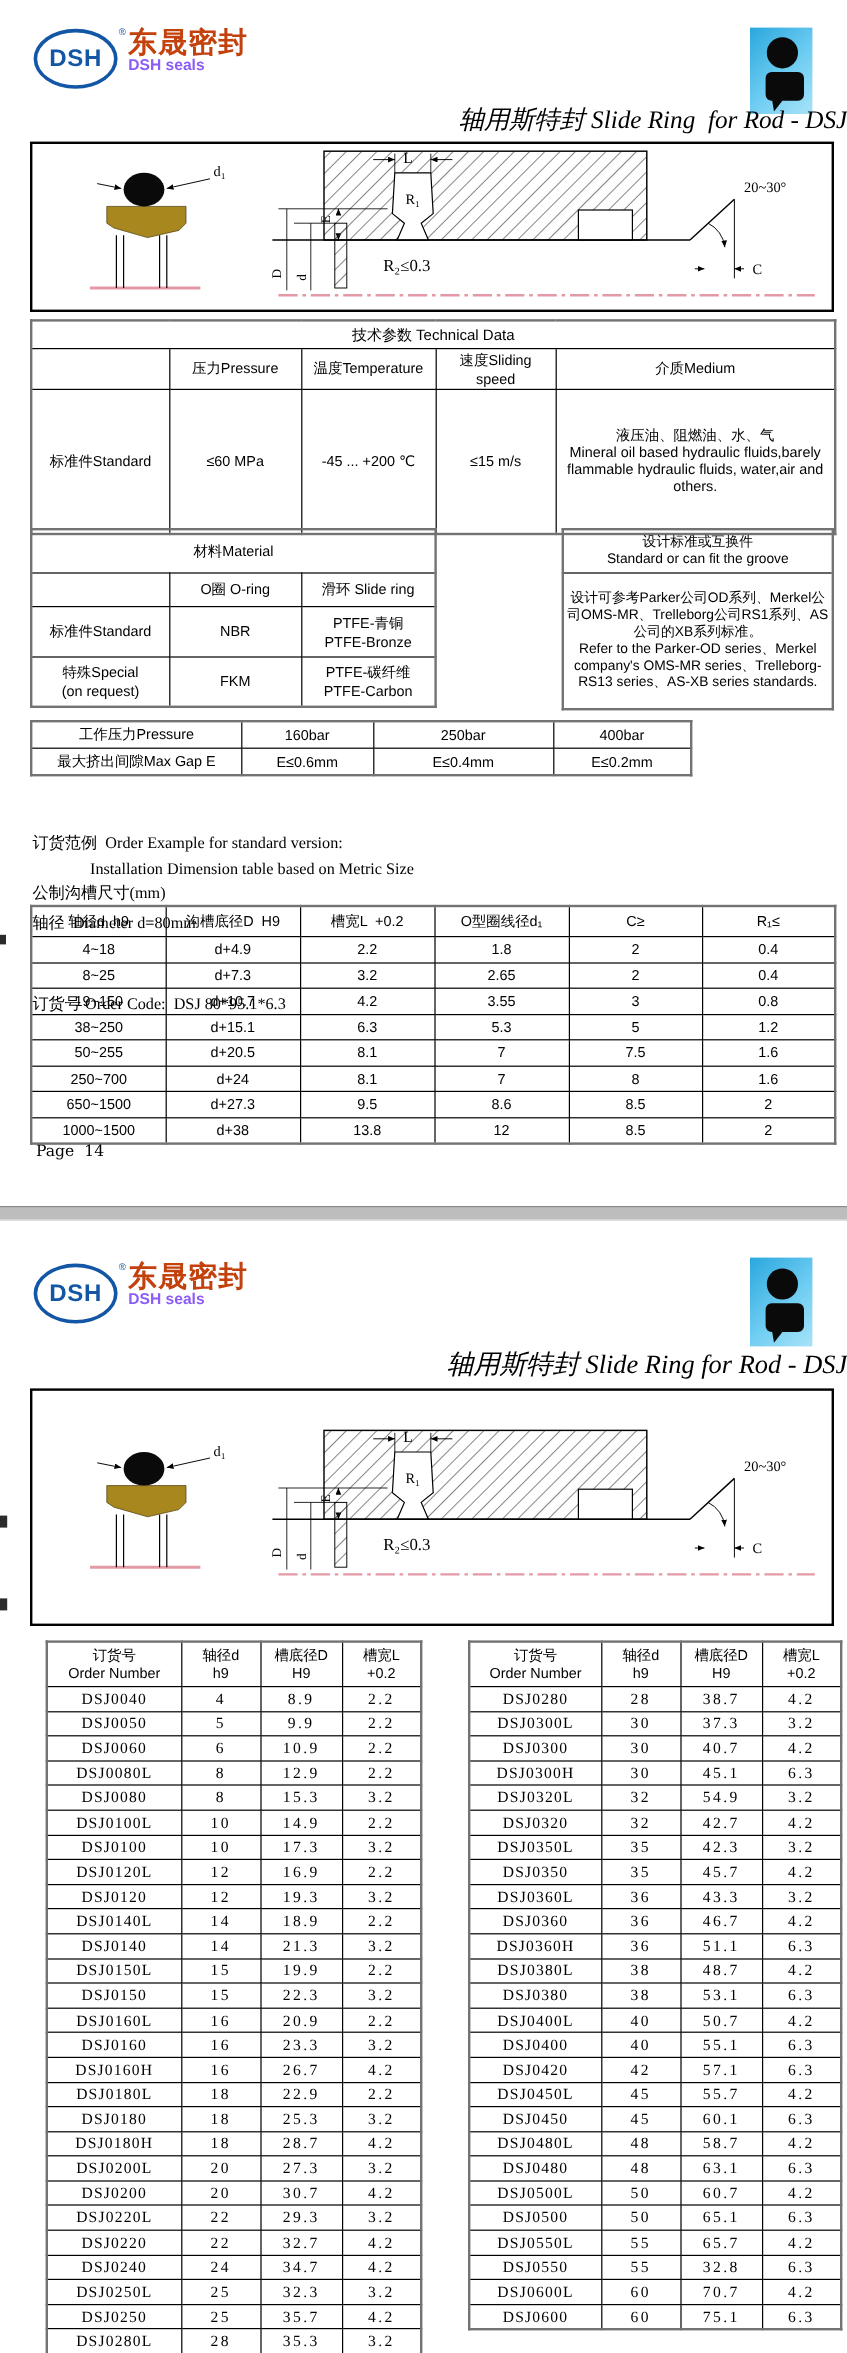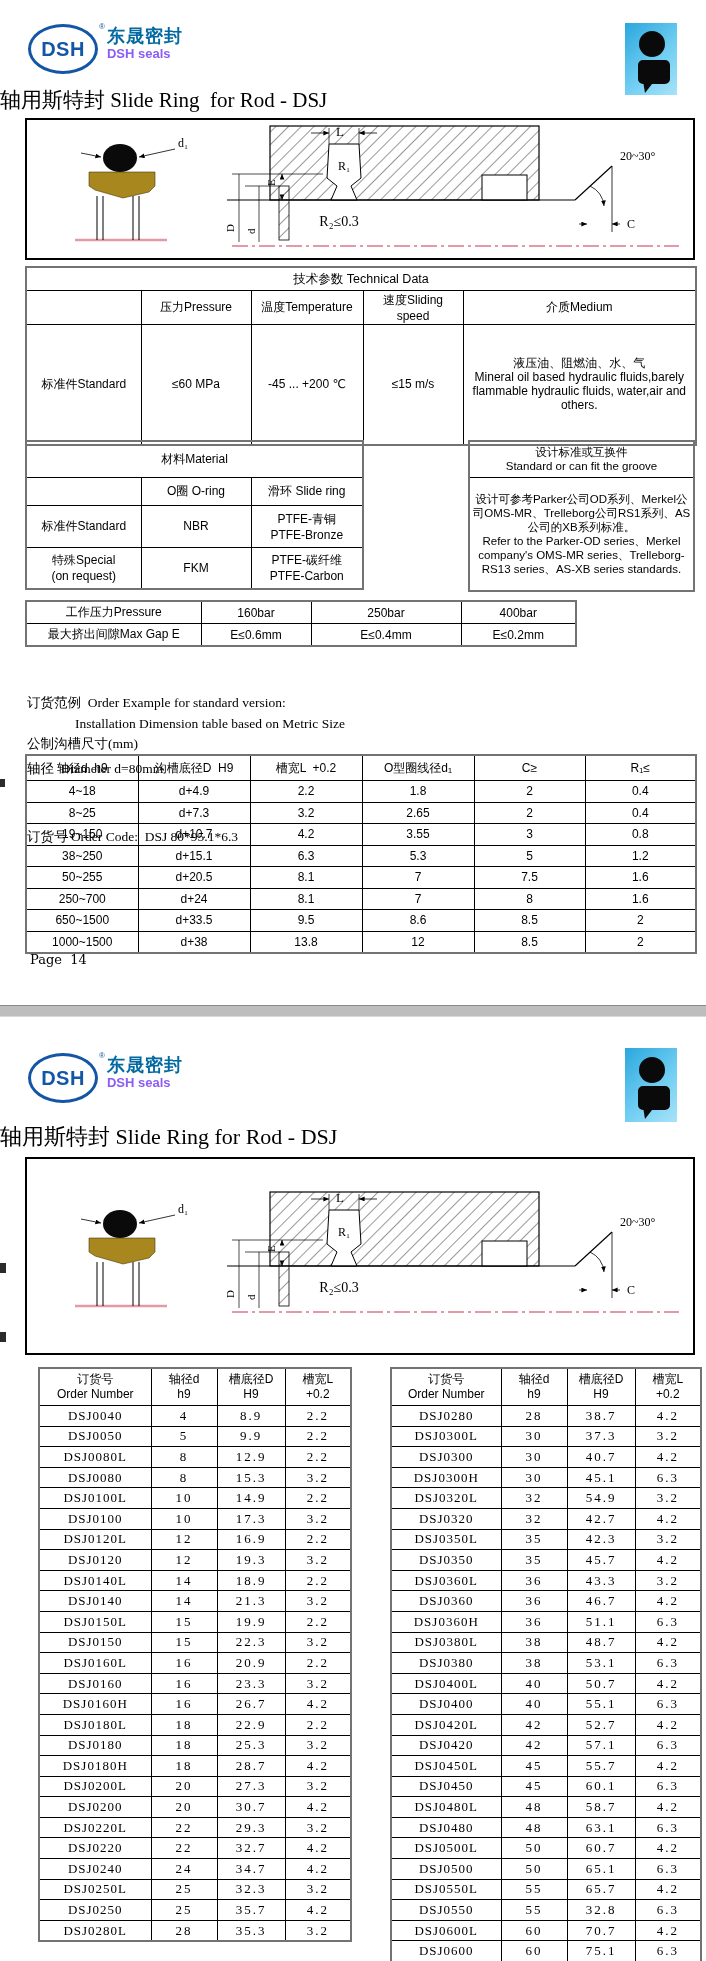--- a/index.html
+++ b/index.html
@@ -3,26 +3,26 @@
 <meta charset="utf-8">
 <style>
   html,body{margin:0;padding:0;background:#fff;}
   body{width:706px;height:1961px;position:relative;font-family:"Liberation Sans","DejaVu Sans",sans-serif;color:#000;overflow:hidden;}
   .abs{position:absolute;}
   
   .logo{display:flex;align-items:flex-start;}
   .logo-mark{width:64px;height:44px;border:3.5px solid #1356a5;border-radius:50%;display:flex;align-items:center;justify-content:center;color:#1356a5;font-weight:bold;font-size:20px;letter-spacing:.5px;}
   .logo-reg{color:#1356a5;font-size:8px;margin:-2px 2px 0 1px;}
   .logo-txt{display:flex;flex-direction:column;justify-content:center;margin-top:2px;}
-  .logo-cn{color:#0369a1;font-weight:bold;font-size:18px;line-height:20px;letter-spacing:1px;}
+  .logo-cn{color:#c2410c;font-weight:bold;font-size:24px;line-height:20px;letter-spacing:1px;}
   .logo-en{color:#8b5cf6;font-weight:bold;font-size:13px;line-height:15px;}
   
   .prod-icon{background:linear-gradient(135deg,#2aa7dd 0%,#6fcdf2 55%,#a8e3f8 100%);display:flex;align-items:center;justify-content:center;}
   
-  .page-title{width:100%;text-align:left;font-family:"Liberation Serif","DejaVu Serif",serif;font-size:21px;white-space:pre;}
+  .page-title{width:100%;text-align:right;font-family:"Liberation Serif","DejaVu Serif",serif;font-size:21px;white-space:pre;font-style:italic;}
   
   .diagram-box{border:2px solid #000;background:#fff;}
   
   table{border-collapse:collapse;table-layout:fixed;}
   td,th{border:1px solid #000;text-align:center;vertical-align:middle;padding:1px 2px;font-weight:normal;}
   .t2{border:2px solid #737373;}
   .pre{white-space:pre-line;}
   
   .tech td{font-size:12px;}
   .tech .tt-title{font-size:12.5px;height:20px;}
@@ -302,21 +302,21 @@
         <tr>
           <td>250~700</td>
           <td>d+24</td>
           <td>8.1</td>
           <td>7</td>
           <td>8</td>
           <td>1.6</td>
         </tr>
         <tr>
           <td>650~1500</td>
-          <td>d+33.5</td>
+          <td>d+27.3</td>
           <td>9.5</td>
           <td>8.6</td>
           <td>8.5</td>
           <td>2</td>
         </tr>
         <tr>
           <td>1000~1500</td>
           <td>d+38</td>
           <td>13.8</td>
           <td>12</td>
@@ -432,20 +432,26 @@
           <td>8.9</td>
           <td>2.2</td>
         </tr>
         <tr>
           <td>DSJ0050</td>
           <td>5</td>
           <td>9.9</td>
           <td>2.2</td>
         </tr>
         <tr>
+          <td>DSJ0060</td>
+          <td>6</td>
+          <td>10.9</td>
+          <td>2.2</td>
+        </tr>
+        <tr>
           <td>DSJ0080L</td>
           <td>8</td>
           <td>12.9</td>
           <td>2.2</td>
         </tr>
         <tr>
           <td>DSJ0080</td>
           <td>8</td>
           <td>15.3</td>
           <td>3.2</td>
@@ -689,26 +695,20 @@
           <td>50.7</td>
           <td>4.2</td>
         </tr>
         <tr>
           <td>DSJ0400</td>
           <td>40</td>
           <td>55.1</td>
           <td>6.3</td>
         </tr>
         <tr>
-          <td>DSJ0420L</td>
-          <td>42</td>
-          <td>52.7</td>
-          <td>4.2</td>
-        </tr>
-        <tr>
           <td>DSJ0420</td>
           <td>42</td>
           <td>57.1</td>
           <td>6.3</td>
         </tr>
         <tr>
           <td>DSJ0450L</td>
           <td>45</td>
           <td>55.7</td>
           <td>4.2</td>

